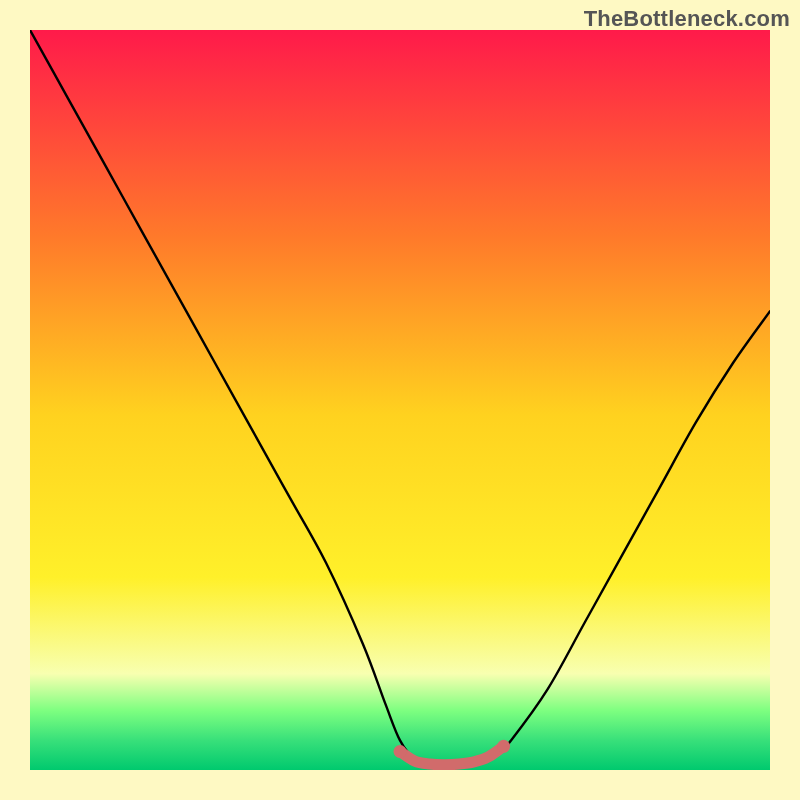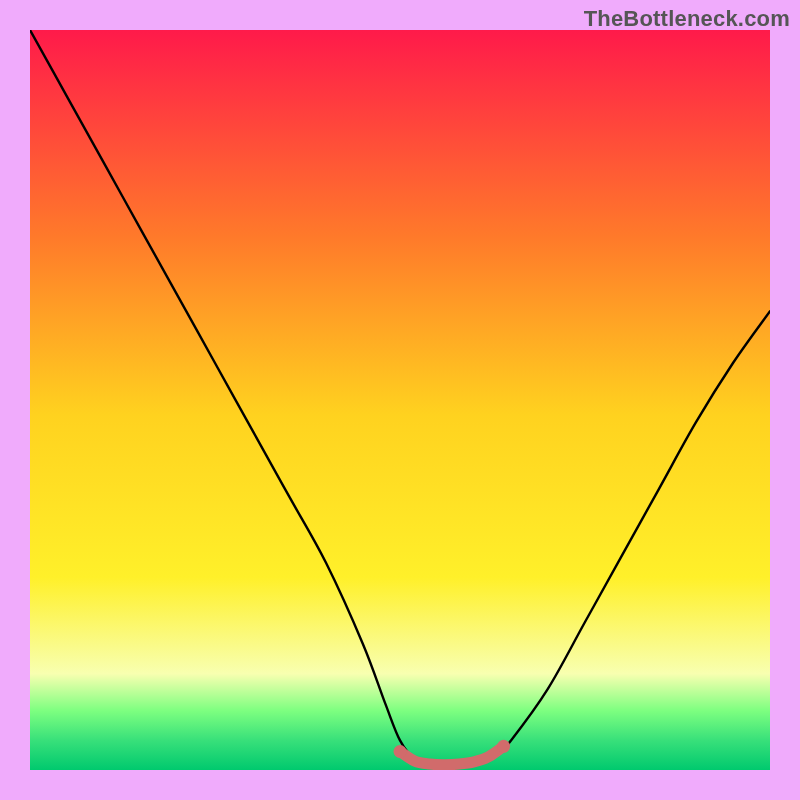--- a/index.html
+++ b/index.html
@@ -1,21 +1,21 @@
 <!DOCTYPE html>
 <html><head>
 <meta charset="utf-8">
 <style>
   * { margin: 0; padding: 0; box-sizing: border-box; }
   html, body { width: 800px; height: 800px; overflow: hidden; background: #000; }
   .frame {
     position: relative;
     width: 800px;
     height: 800px;
-    background: #f0abfc;
+    background: #fef9c3;
   }
   .plot-area {
     position: absolute;
     left: 30px;
     top: 30px;
     width: 740px;
     height: 740px;
     overflow: hidden;
   }
   .watermark {

